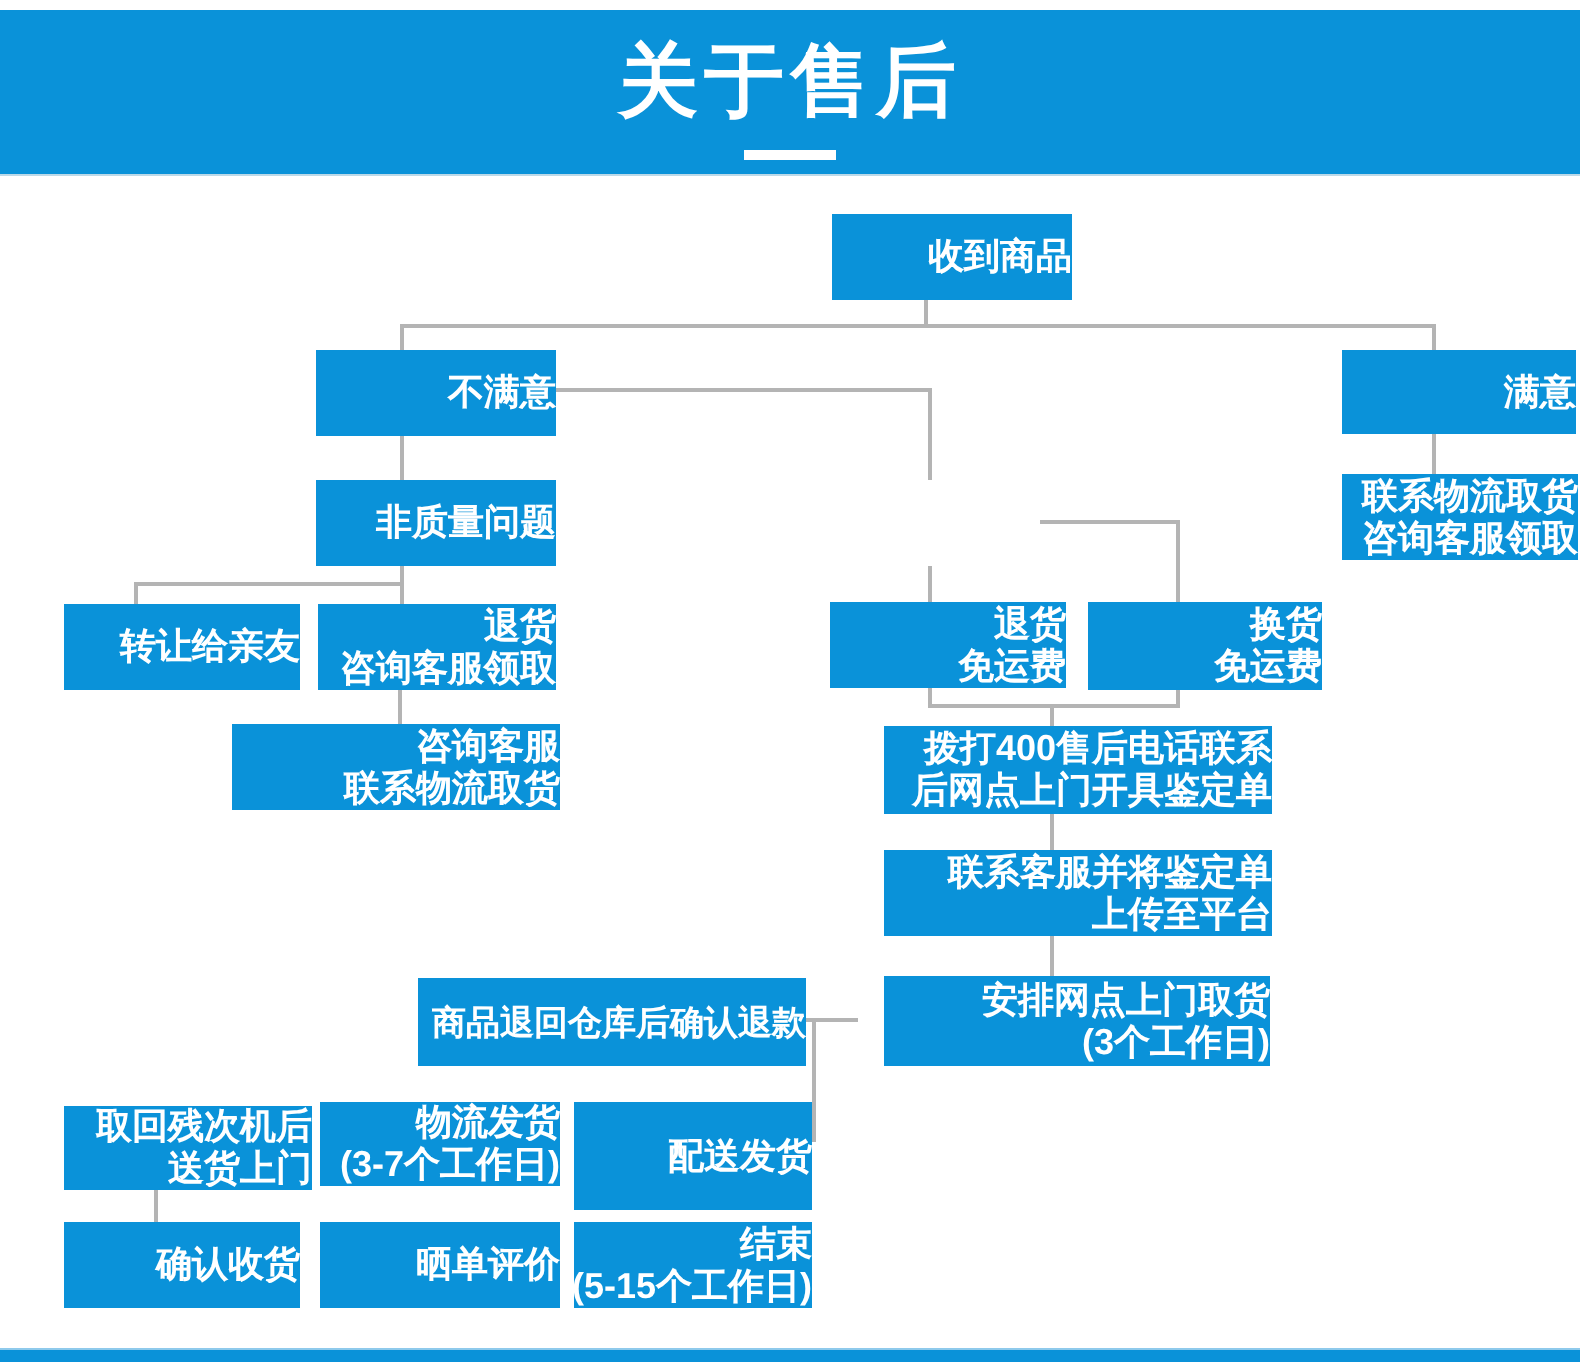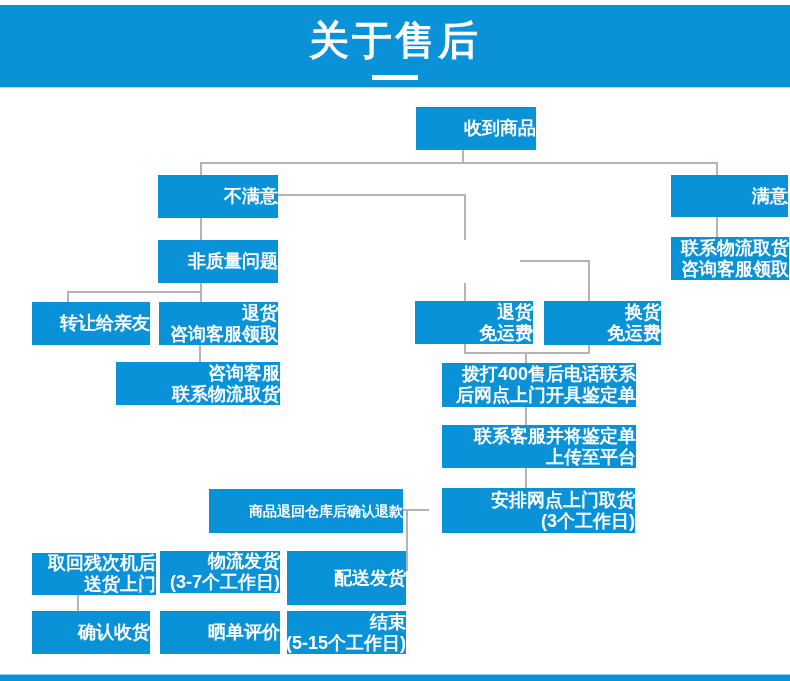--- a/index.html
+++ b/index.html
@@ -48,21 +48,21 @@
     color: var(--text);
     display: flex; flex-direction: column;
     align-items: flex-end; justify-content: center;
     text-align: center;
     font-weight: bold;
     font-size: 18px;
     line-height: 21px;
     white-space: nowrap;
     margin-left: 13px;
   }
-  .node.sm { font-size: 14px; }
+  .node.sm { font-size: 17px; }
   .conn {
     position: absolute;
     background: var(--line);
   }
   .bottom-bar {
     position: absolute;
     left: 0; top: 674px;
     width: 790px; height: 7px;
     background: var(--blue);
     border-top: 1px solid #8ecaec;

